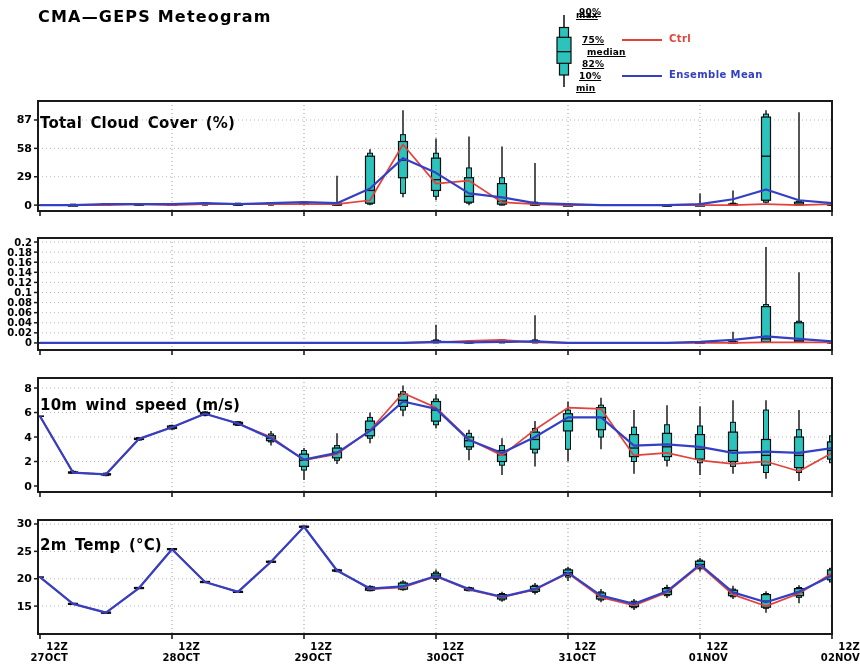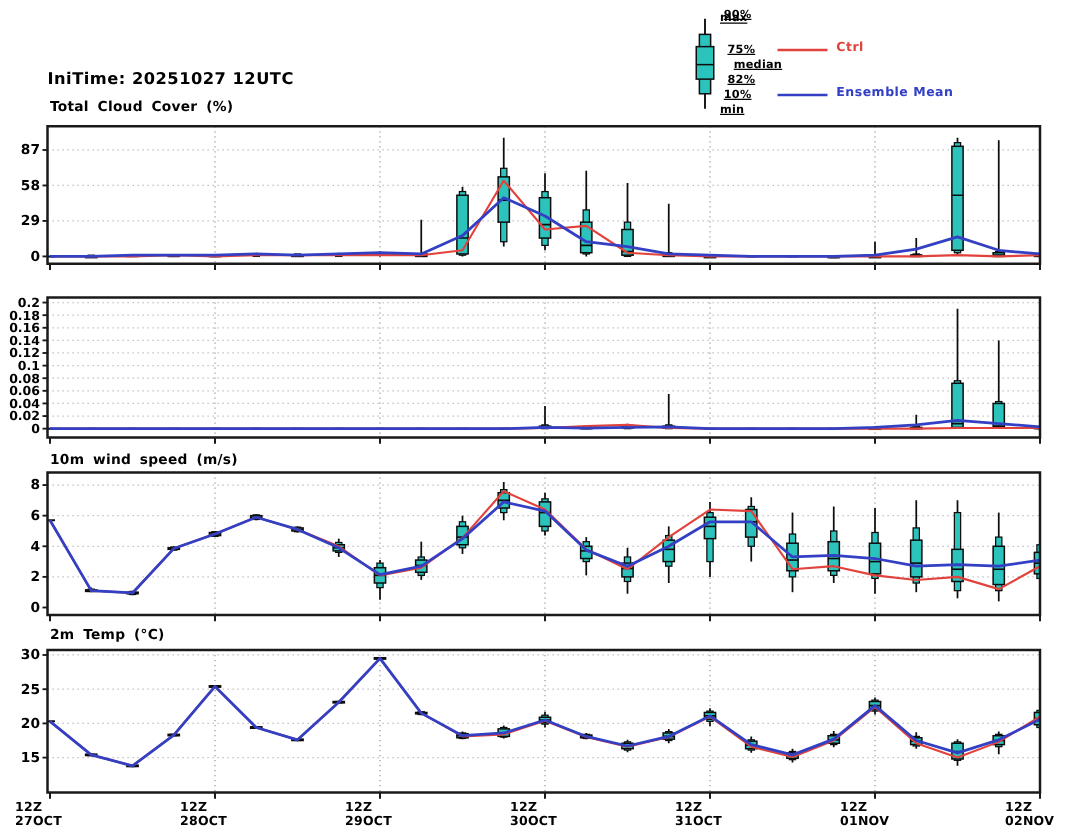--- a/index.html
+++ b/index.html
@@ -1,33 +1,33 @@
 <!DOCTYPE html>
 <html><head>
 <meta charset="utf-8">
 <style>
   html,body{margin:0;padding:0;background:#ffffff;}
   #page{position:relative;width:860px;height:671px;background:#fff;overflow:hidden;
         font-family:"DejaVu Sans",sans-serif;font-weight:bold;color:#000;}
   .hdr-title{position:absolute;left:38px;top:7px;font-size:16px;letter-spacing:1.2px;}
   .hdr-sub{position:absolute;left:38px;font-size:13px;letter-spacing:.4px;}
-  .panel-title{position:absolute;left:40px;font-size:11px;word-spacing:3px;letter-spacing:.2px;}
+  .panel-title{position:absolute;left:40px;font-size:15px;word-spacing:3px;letter-spacing:.2px;margin-top:35px;}
   svg.plot{position:absolute;left:0;width:860px;overflow:visible;}
   .leg-lab{position:absolute;font-size:9px;letter-spacing:.2px;text-decoration:underline;}
   .leg-line{position:absolute;width:40px;height:0;border-top:2px solid #000;}
   .leg-series{position:absolute;font-size:10px;letter-spacing:.4px;}
-  .xlab{position:absolute;width:56px;text-align:left;font-size:10px;line-height:11px;letter-spacing:.2px;}
+  .xlab{position:absolute;width:56px;text-align:right;font-size:10px;line-height:11px;letter-spacing:.2px;}
   #legend-glyph{position:absolute;left:551px;top:11px;overflow:visible;}
 </style>
 </head>
 <body>
 
 <div id="page">
 
-  <div class="hdr-sub" style="top:56px">IniTime: 20251027 12UTC</div>
+  <div class="hdr-title">CMA—GEPS Meteogram</div>
 
   <svg id="legend-glyph" width="26" height="82">
       <line x1="13" y1="4" x2="13" y2="76" stroke="#0d0d0d" stroke-width="1.5"></line>
       <rect x="8.5" y="16.5" width="9" height="47.5" fill="#2cc3bd" stroke="#0d0d0d" stroke-width="1.2"></rect>
       <rect x="6" y="26.3" width="14" height="26" fill="#2cc3bd" stroke="#0d0d0d" stroke-width="1.2"></rect>
       <line x1="6" y1="40.7" x2="20" y2="40.7" stroke="#0d0d0d" stroke-width="1.2"></line>
     </svg>
   <span class="leg-lab" style="left:576px;top:10px">max</span>
   <span class="leg-lab" style="left:579px;top:7px">90%</span>
   <span class="leg-lab" style="left:582px;top:35px">75%</span>

